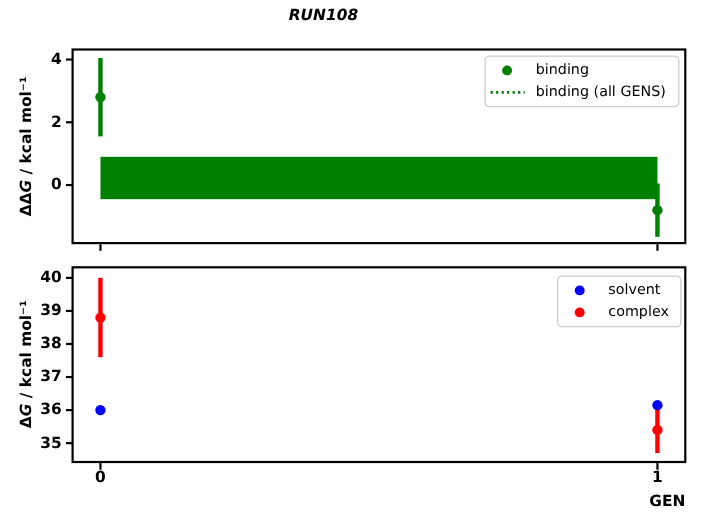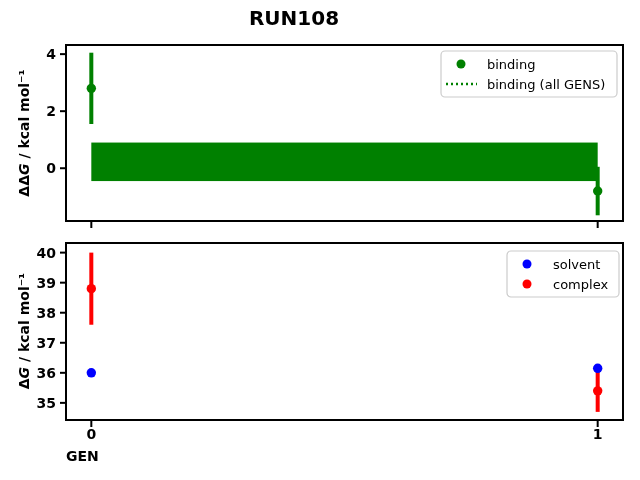--- a/index.html
+++ b/index.html
@@ -1,23 +1,23 @@
 <!DOCTYPE html>
 <html><head>
 <meta charset="utf-8">
 <style>
   html,body{margin:0;padding:0;background:#ffffff;}
   .figure{position:relative;width:640px;height:480px;background:#ffffff;overflow:hidden;
           font-family:"DejaVu Sans",sans-serif;}
   .figure svg{position:absolute;left:0;top:0;}
   .fig-title{position:absolute;left:0;top:6px;width:588px;text-align:center;
-             font-size:20px;font-weight:bold;color:#000;}
+             font-size:14px;font-weight:bold;color:#000;font-style:italic;}
   .ylabel{position:absolute;white-space:nowrap;font-size:14px;font-weight:bold;color:#000;
           transform:translate(-50%,-50%) rotate(-90deg);}
-  .xlabel{position:absolute;left:66px;top:448px;width:557px;text-align:left;
+  .xlabel{position:absolute;left:66px;top:448px;width:557px;text-align:right;
           font-size:14px;font-weight:bold;color:#000;}
   .tick-label{font-family:"DejaVu Sans",sans-serif;font-size:14px;font-weight:bold;fill:#000;}
   .legend-text{font-family:"DejaVu Sans",sans-serif;font-size:13px;fill:#000;}
 </style>
 </head>
 <body>
 
 <div class="figure">
   <div class="fig-title">RUN108</div>
   <svg id="plot" width="640" height="480">

